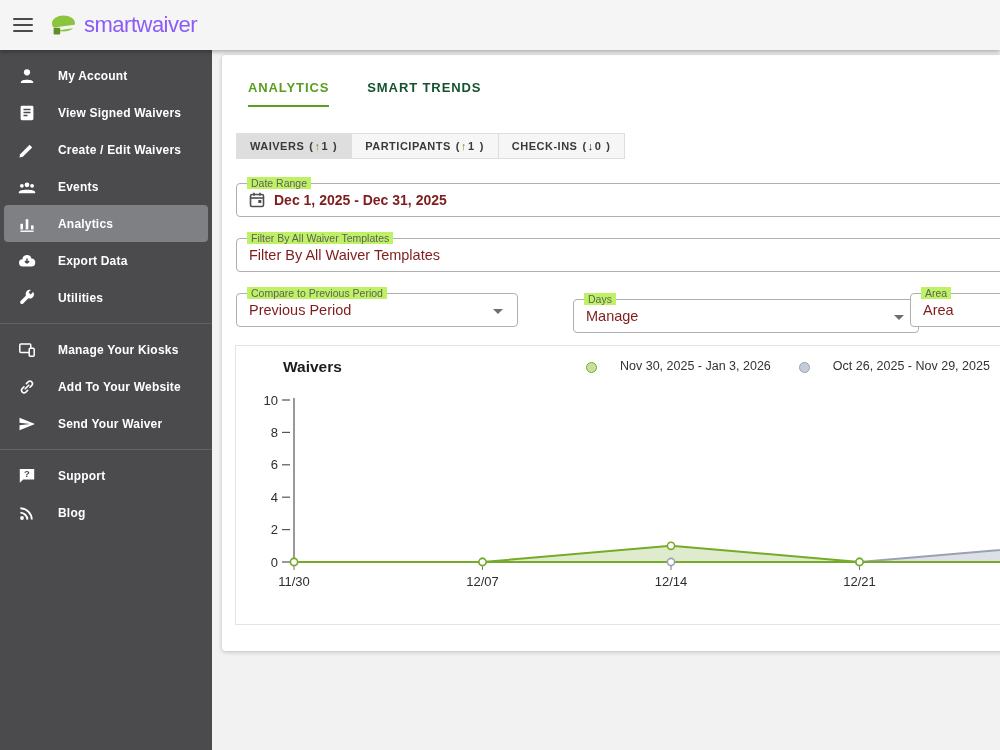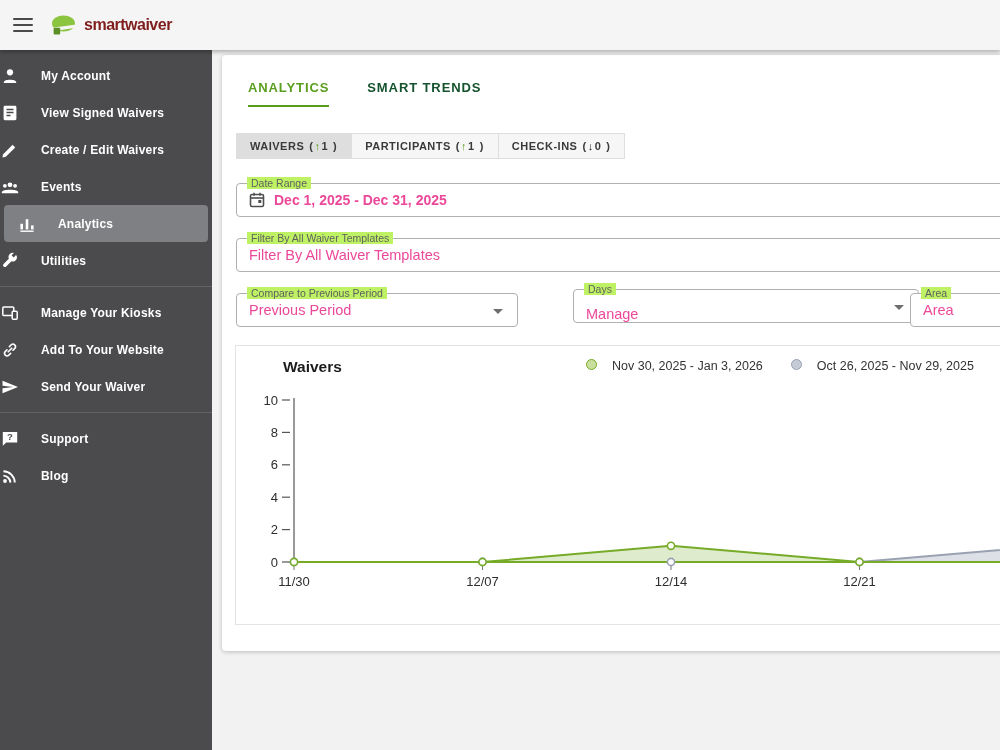--- a/index.html
+++ b/index.html
@@ -8,25 +8,25 @@
     background:#f2f2f2;font-family:"Liberation Sans",sans-serif;
     -webkit-font-smoothing:antialiased;
   }
   
   .topbar{position:absolute;left:0;top:0;width:1000px;height:50px;background:#f5f5f5;
     box-shadow:0 2px 4px rgba(0,0,0,.28);z-index:30;display:flex;align-items:center;}
   .hamburger{width:20px;height:14px;margin-left:13px;display:flex;flex-direction:column;
     justify-content:space-between;cursor:pointer;}
   .hamburger div{height:2px;background:#4a4a4a;border-radius:1px;}
   .logo{display:flex;align-items:center;margin-left:16px;gap:6px;}
-  .logo-text{font-size:16px;font-weight:bold;color:#7f1d1d;letter-spacing:-.5px;}
+  .logo-text{font-size:22px;font-weight:normal;color:#8b5cf6;letter-spacing:-.5px;}
   
   .sidebar{position:absolute;left:0;top:50px;width:212px;height:700px;background:#4b4b4e;z-index:20;
     padding-top:7px;box-sizing:border-box;}
-  .nav-item{height:37px;display:flex;align-items:center;cursor:pointer;}
+  .nav-item{height:37px;display:flex;align-items:center;padding-left:17px;cursor:pointer;}
   .nav-item.active{background:#7f8083;border-radius:4px;margin:0 4px;padding-left:13px;}
   .nav-icon{width:20px;height:20px;flex:0 0 20px;display:inline-flex;}
   .nav-icon svg{width:20px;height:20px;}
   .nav-label{color:#fff;font-size:12px;font-weight:bold;margin-left:21px;letter-spacing:.2px;}
   .nav-divider{height:1px;background:#636366;margin:7px 0;}
   
   .card{position:absolute;left:222px;top:55px;width:990px;height:596px;background:#fff;
     border-radius:4px;box-shadow:0 1px 4px rgba(0,0,0,.22);}
   
   .tabs{position:absolute;left:26px;top:25px;display:flex;gap:38px;}
@@ -42,31 +42,31 @@
   .subtab.active{background:#dedede;border-color:#dedede;}
   .subtab .paren{margin:0 1px 0 5px;font-weight:bold;}
   .subtab .arrow{font-weight:bold;margin-right:1px;}
   .subtab .arrow.up{color:#5a9e1f;}
   .subtab .arrow.down{color:#222;}
   
   .ofield{position:absolute;height:34px;border:1px solid #b0b0b0;border-radius:4px;background:#fff;
     box-sizing:border-box;display:flex;align-items:center;cursor:pointer;}
   .olabel{position:absolute;top:-7px;left:10px;background:#bef264;padding:0 4px;font-size:10.5px;
     color:#5f5f5f;line-height:12px;white-space:nowrap;}
-  .oval{font-size:14.5px;color:#ec4899;margin-left:12px;white-space:nowrap;}
+  .oval{font-size:14.5px;color:#7f1d1d;margin-left:12px;white-space:nowrap;}
   .cal{display:inline-flex;margin-left:11px;}
   .cal + .oval{margin-left:8px;}
   .caret{position:absolute;right:14px;top:15px;width:0;height:0;
     border-left:5px solid transparent;border-right:5px solid transparent;border-top:5px solid #6e6e6e;}
   
   .chart-box{position:absolute;left:13px;top:290px;width:964px;height:278px;
     border:1px solid #e3e3e3;background:#fff;}
   .chart-title{position:absolute;left:47px;top:12px;font-size:15.5px;font-weight:bold;color:#1c1c1c;}
   .legend{position:absolute;left:350px;top:13px;display:flex;gap:28px;}
-  .legend-item{display:flex;align-items:flex-start;gap:15px;cursor:pointer;}
+  .legend-item{display:flex;align-items:flex-end;gap:23px;cursor:pointer;}
   .legend-dot{width:11px;height:11px;border-radius:50%;border:1.5px solid #76ab28;background:#cadf9e;box-sizing:border-box;}
   .legend-label{font-size:12.5px;color:#333;}
   #chart-svg{position:absolute;left:0;top:44px;}
   #chart-svg text{font-family:"Liberation Sans",sans-serif;}
 </style>
 </head>
 <body>
 
 <div class="topbar">
   <div class="hamburger">
@@ -127,20 +127,29 @@
   <div class="nav-item active">
     <span class="nav-icon">
         <svg viewBox="0 0 20 20" fill="#fff">
           <rect x="3.4" y="9.8" width="2.6" height="5.6"></rect>
           <rect x="8.7" y="5.2" width="2.6" height="10.2"></rect>
           <rect x="14" y="11.4" width="2.6" height="4"></rect>
           <rect x="3.4" y="16.5" width="13.2" height="1.4"></rect>
         </svg>
       </span>
     <span class="nav-label">Analytics</span>
+  </div>
+  <div class="nav-item">
+    <span class="nav-icon">
+        <svg viewBox="0 0 20 20">
+          <path fill="#fff" d="M5.8 15.5a3.6 3.6 0 0 1-.4-7.2 4.6 4.6 0 0 1 9-.9 3.2 3.2 0 0 1-.4 8.1z"></path>
+          <path d="M10 7.5v4.6m0 0-2.1-2m2.1 2 2.1-2" stroke="#4b4b4e" stroke-width="1.5" fill="none"></path>
+        </svg>
+      </span>
+    <span class="nav-label">Export Data</span>
   </div>
   <div class="nav-item">
     <span class="nav-icon">
         <svg viewBox="0 0 20 20">
           <path fill="#fff" d="M17 6.2a4.3 4.3 0 0 1-5.6 4.1l-5.2 5.2a1.84 1.84 0 0 1-2.6-2.6l5.2-5.2A4.3 4.3 0 0 1 13.9 2l-2.3 2.3 2.1 2.1L16 4.1c.6.6 1 1.3 1 2.1z"></path>
         </svg>
       </span>
     <span class="nav-label">Utilities</span>
   </div>
   <div class="nav-divider"></div>
@@ -240,21 +249,21 @@
   <div class="ofield" style="left:14px;top:183px;width:976px;">
     <span class="olabel">Filter By All Waiver Templates</span>
     <span class="oval">Filter By All Waiver Templates</span>
   </div>
 
   <div class="ofield" style="left:14px;top:238px;width:282px;">
     <span class="olabel">Compare to Previous Period</span>
     <span class="oval">Previous Period</span>
     <span class="caret"></span>
   </div>
-  <div class="ofield" style="left:351px;top:234px;width:346px;align-items:flex-end;">
+  <div class="ofield" style="left:351px;top:244px;width:346px;">
     <span class="olabel">Days</span>
     <span class="oval">Manage</span>
     <span class="caret"></span>
   </div>
   <div class="ofield" style="left:688px;top:238px;width:317px;">
     <span class="olabel">Area</span>
     <span class="oval">Area</span>
 
   </div>
 

